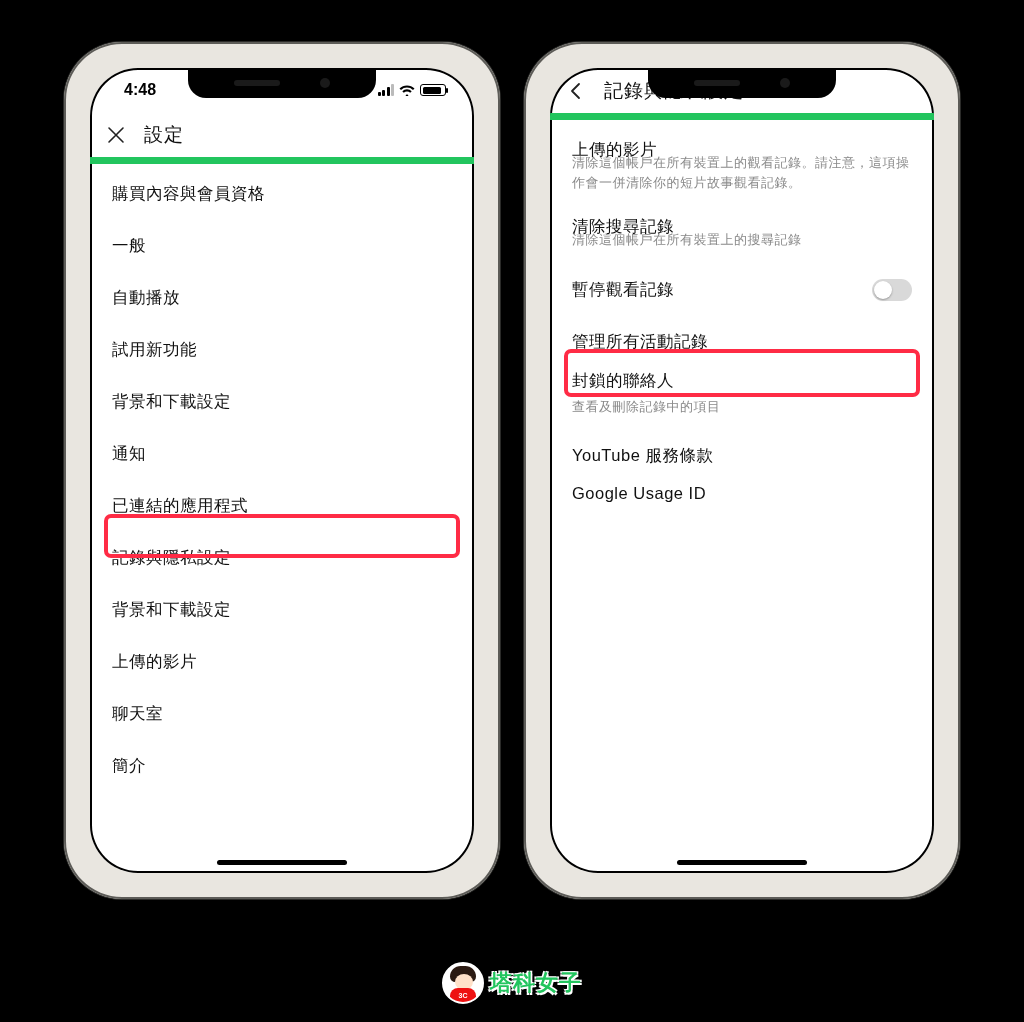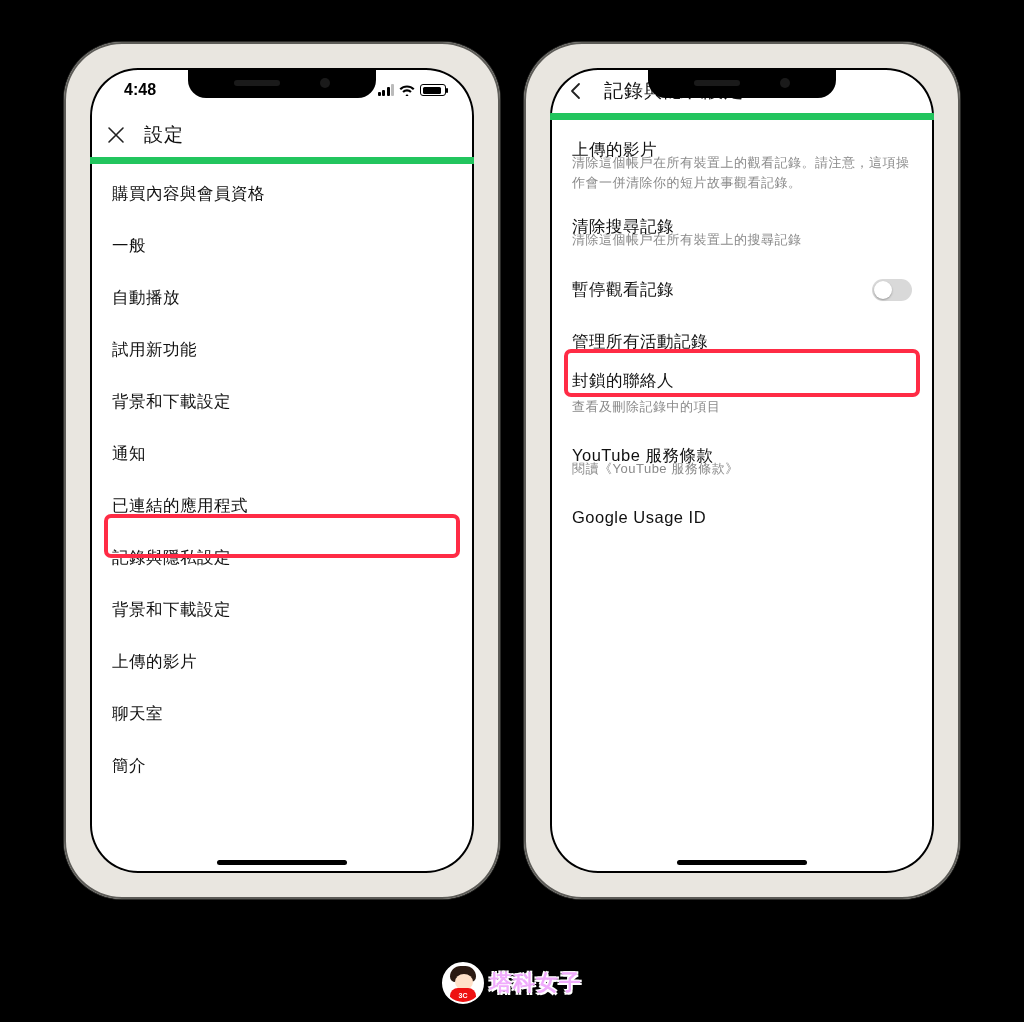--- a/index.html
+++ b/index.html
@@ -141,21 +141,21 @@
     border:2px solid #fff;
     position:relative;
     overflow:hidden;
     box-shadow:0 1px 3px rgba(0,0,0,.3);
   }
   .avatar .hair{position:absolute;top:2px;left:6px;right:6px;height:16px;background:#2b1a12;border-radius:12px 12px 6px 6px;}
   .avatar .face{position:absolute;top:10px;left:11px;width:18px;height:16px;background:#ffe1c9;border-radius:50%;}
   .avatar .body{position:absolute;bottom:-4px;left:6px;right:6px;height:18px;background:#e11;border-radius:8px 8px 0 0;}
   .avatar .badge{position:absolute;bottom:3px;left:50%;transform:translateX(-50%);font-size:7px;color:#fff;font-weight:700;}
   .wm-text{
-    font-size:22px;font-weight:800;color:#f0abfc;
+    font-size:22px;font-weight:800;color:#22c55e;
     text-shadow:-1.5px -1.5px 0 #fff,1.5px -1.5px 0 #fff,-1.5px 1.5px 0 #fff,1.5px 1.5px 0 #fff;
     letter-spacing:1px;
   }
 
   .back-chevron svg{width:20px;height:20px;display:block;}
   .close-x svg{width:20px;height:20px;display:block;}
 </style>
 </head>
 <body>
 
@@ -289,23 +289,20 @@
             <span>封鎖的聯絡人</span>
           </div>
 
         <div class="menu-item sub tight">
             <span>查看及刪除記錄中的項目</span>
           </div>
 
         <div class="menu-item with-sub">
             <span>YouTube 服務條款</span>
           </div>
-        <div class="menu-item sub tight">
-            <span>閱讀《YouTube 服務條款》</span>
-          </div>
 
         <div class="menu-item">
             <span>Google Usage ID</span>
           </div>
 
         <div class="highlight-box" style="left:14px;right:14px;top:229px;height:48px;"></div>
       </div>
 
       <div class="home-indicator"></div>
     </div>

